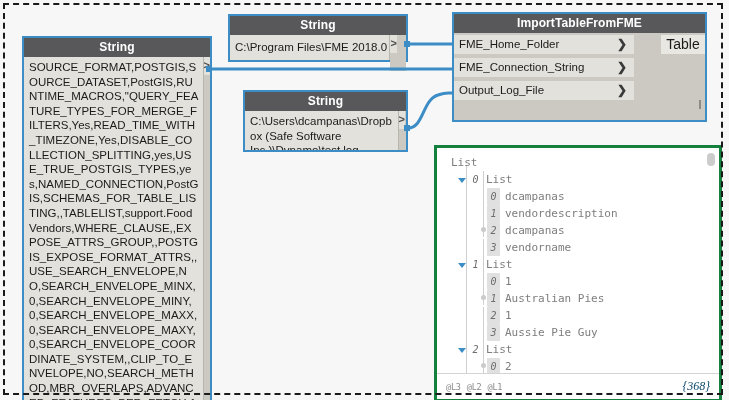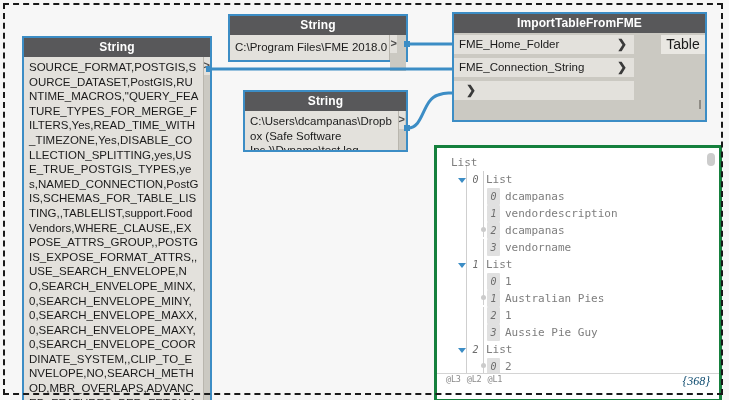--- a/index.html
+++ b/index.html
@@ -203,21 +203,21 @@
     background: #cccccc;
     border-radius: 4px;
   }
   #list-footer {
     position: absolute;
     left: 0; right: 0; bottom: 0;
     height: 26px;
     border-top: 1px solid #d4d4d4;
     background: #ffffff;
     display: flex;
-    align-items: flex-start;
+    align-items: center;
     padding: 0 9px;
     box-sizing: border-box;
   }
   .lvl-tag {
     font-family: "DejaVu Sans Mono", monospace;
     font-size: 8.5px;
     color: #8a8a8a;
     margin-right: 6px;
     letter-spacing: -.2px;
   }
@@ -294,20 +294,21 @@
         <span class="plabel">FME_Home_Folder</span>
         <span class="chev">❯</span>
       </div>
 
       <div class="port-in" style="top:25px;">
         <span class="plabel">FME_Connection_String</span>
         <span class="chev">❯</span>
       </div>
 
       <div class="port-in" style="top:48px;">
+        <span class="plabel">Output_Log_File</span>
         <span class="chev">❯</span>
       </div>
 
       <div class="port-out-table" style="top:2px;">Table</div>
 
       <div class="resize-handle"></div>
     </div>
   </div>
 
   <div id="list-panel">

